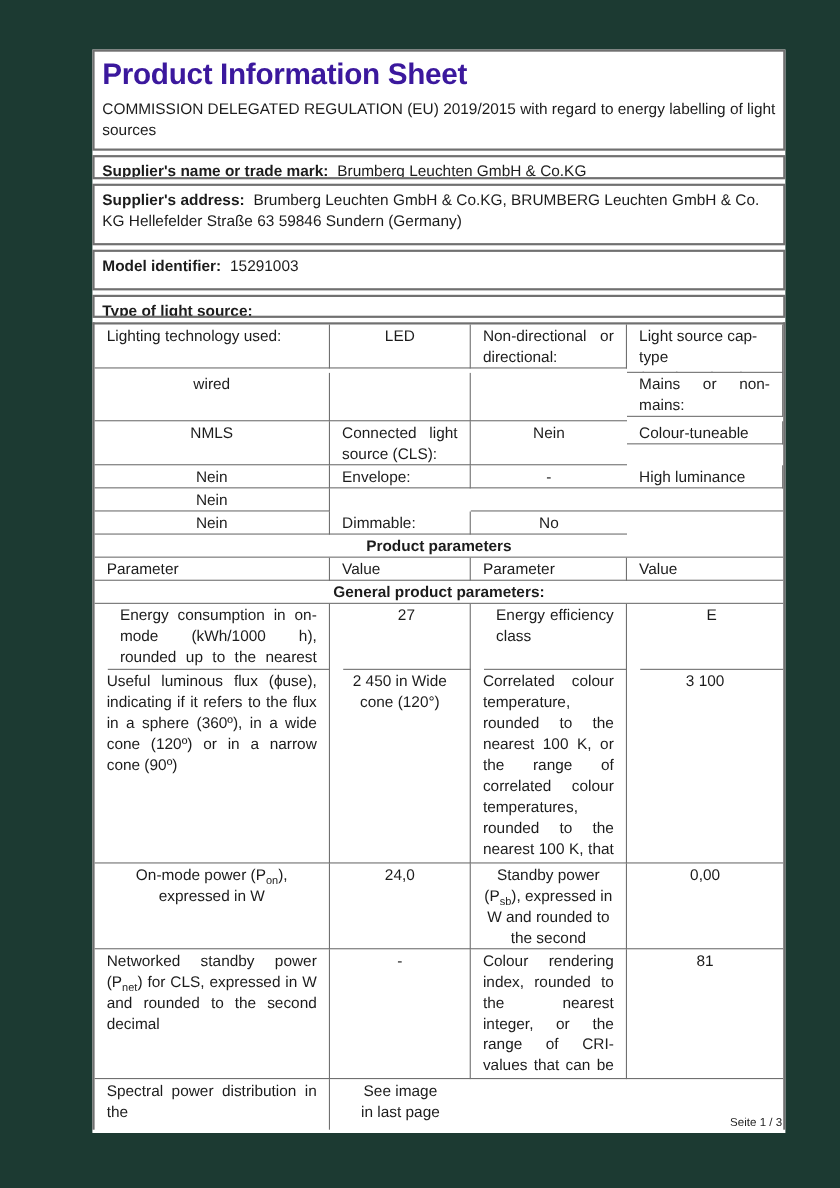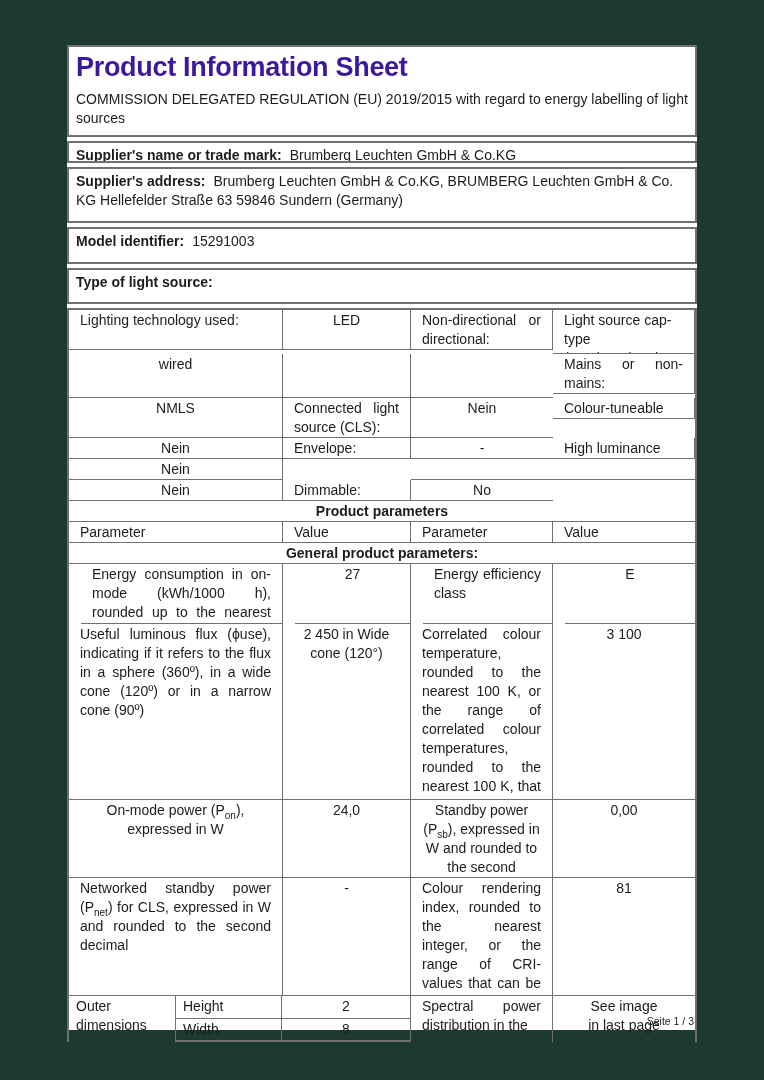--- a/index.html
+++ b/index.html
@@ -5,37 +5,37 @@
   :root{
     --matte:#1c3a32; --bc:#707070; --title:#3b189d; --ink:#1c1c1c;
   }
   html,body{margin:0;padding:0;}
   body{
     width:764px;height:1080px;position:relative;overflow:hidden;
     background:var(--matte);
     font-family:"Liberation Sans", sans-serif;color:var(--ink);
   }
   .page{
-    position:absolute;left:67px;top:45px;width:630px;height:985px;
+    position:absolute;left:84px;top:45px;width:630px;height:985px;
     background:#ffffff;
   }
   .block{
     box-sizing:border-box;width:630px;border:2px solid var(--bc);
     margin:0 0 4px 0;padding:3px 7px;overflow:hidden;line-height:19px;font-size:14px;
   }
   .title-block{height:92px;padding-top:5px;}
   h1{
     margin:0 0 7px 0;font-size:27px;line-height:31px;font-weight:bold;
     color:var(--title);letter-spacing:-0.3px;
   }
   .subtitle{margin:0;font-size:14px;line-height:19px;color:var(--ink);}
   .row-name{height:22px;}
   .row-addr{height:56px;}
   .row-model{height:37px;}
-  .row-type{height:36px;}
+  .row-type{height:21px;}
   .lbl{font-weight:bold;}
   .ival{margin-left:8px;}
   
   .grid{
     box-sizing:border-box;width:630px;display:grid;
     grid-template-columns:214px 128px 142px 142px;
     border:2px solid var(--bc);border-bottom:none;
   }
   .cell{
     box-sizing:border-box;border-right:1px solid var(--bc);border-bottom:1px solid var(--bc);
@@ -143,27 +143,20 @@
     <div class="cell h12 just">On-mode power (P<sub>on</sub>), expressed in W</div>
     <div class="cell h12 center">24,0</div>
     <div class="cell h12 just">Standby power (P<sub>sb</sub>), expressed in W and rounded to the second decimal</div>
     <div class="cell h12 center last">0,00</div>
 
     <div class="cell h13 just">Networked standby power (P<sub>net</sub>) for CLS, expressed in W and rounded to the second decimal</div>
     <div class="cell h13 center">-</div>
     <div class="cell h13 just">Colour rendering index, rounded to the nearest integer, or the range of CRI-values that can be set</div>
     <div class="cell h13 center last">81</div>
 
-    <div class="odwrap">
-      <div class="odcell od-label">Outer dimensions</div>
-      <div class="odcell mini-l">Height</div>
-      <div class="odcell mini-v">2</div>
-      <div class="odcell mini-l2">Width</div>
-      <div class="odcell mini-v2">8</div>
-    </div>
     <div class="cell h14 just nb">Spectral power distribution in the</div>
     <div class="cell h14 center last nb">See image<br>in last page</div>
 
   </div>
 
   <div class="footer">Seite 1 / 3</div>
 
 </div>
 
 </body></html>

